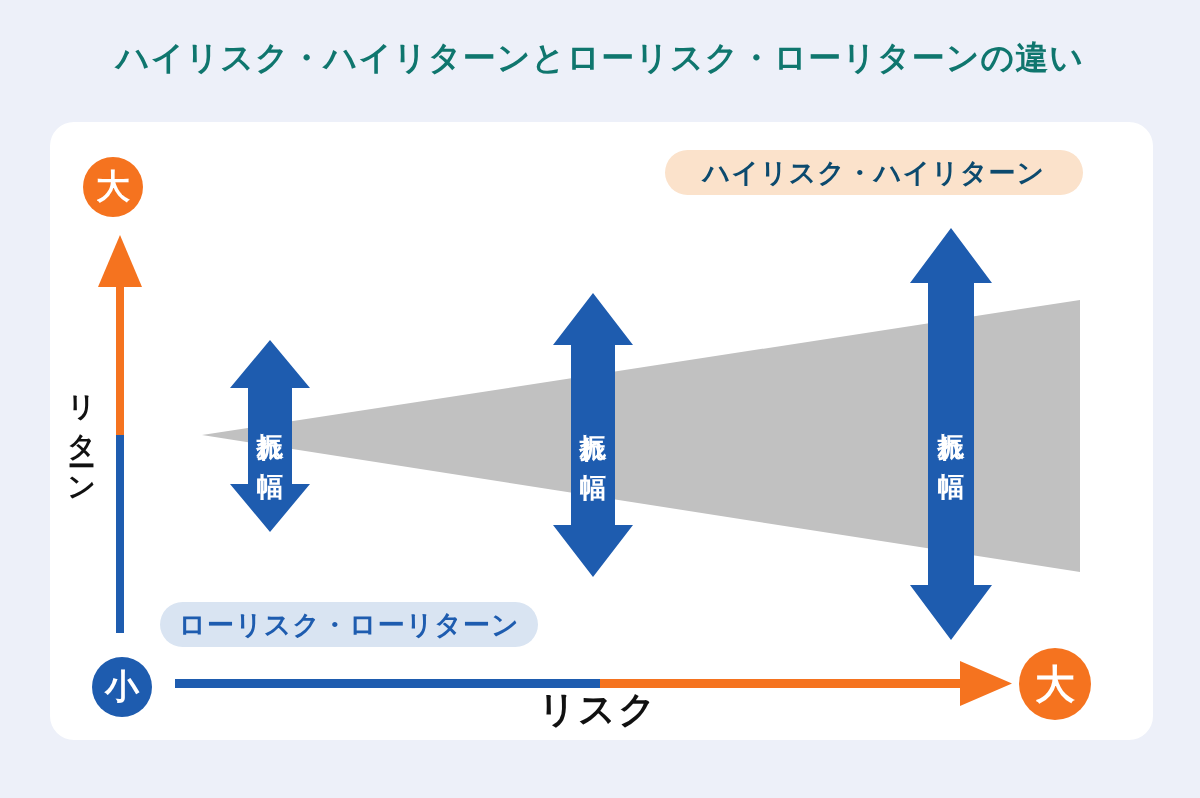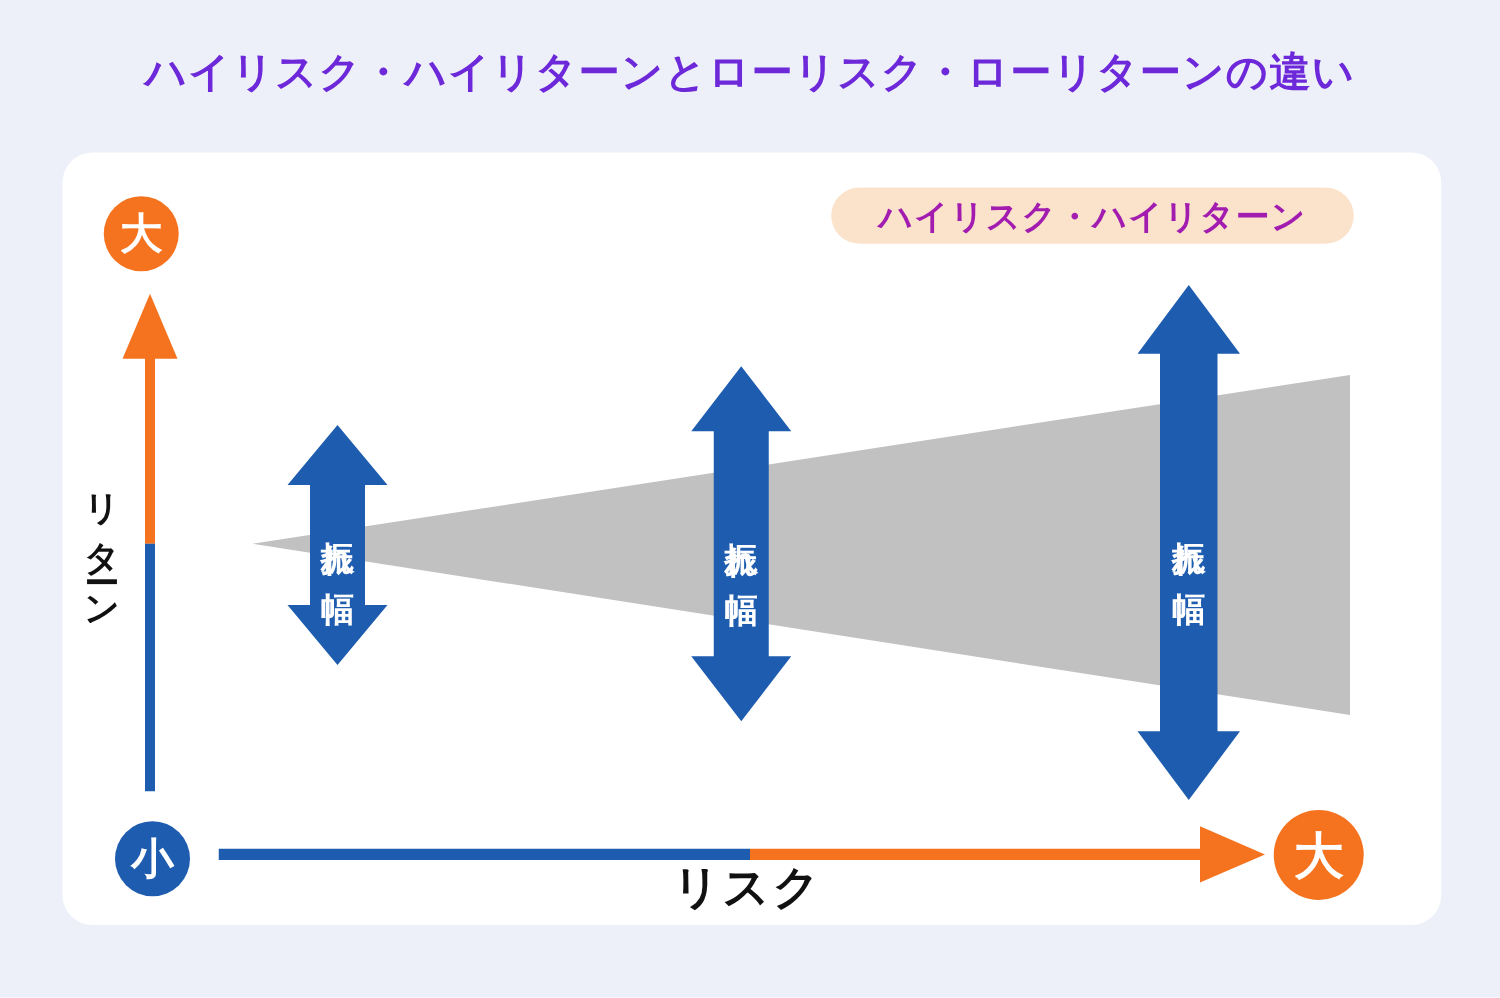--- a/index.html
+++ b/index.html
@@ -3,21 +3,21 @@
 <meta charset="utf-8">
 <style>
   html,body{margin:0;padding:0;}
   body{
     width:1200px;height:798px;position:relative;overflow:hidden;
     background:#edf0f9;
     font-family:"Liberation Sans","DejaVu Sans",sans-serif;
   }
   .title{
     position:absolute;left:0;top:36px;width:1200px;text-align:center;
-    font-size:33px;font-weight:800;color:#6d28d9;letter-spacing:1px;
+    font-size:33px;font-weight:800;color:#0f766e;letter-spacing:1px;
   }
   .card{
     position:absolute;left:50px;top:122px;width:1103px;height:618px;
     background:#ffffff;border-radius:24px;
   }
   .layer{position:absolute;left:0;top:0;}
   .circle{
     position:absolute;border-radius:50%;display:flex;align-items:center;justify-content:center;
     color:#fff;font-weight:800;
   }
@@ -31,21 +31,21 @@
     writing-mode:vertical-rl;font-size:28px;font-weight:800;color:#111;letter-spacing:6px;
   }
   .x-label{
     position:absolute;left:548px;top:588px;transform:translate(-50%,-50%);
     font-size:37px;font-weight:800;color:#111;letter-spacing:2px;
   }
   .pill{
     position:absolute;height:45px;border-radius:23px;display:flex;align-items:center;justify-content:center;
     font-size:27px;font-weight:800;letter-spacing:1px;
   }
-  .pill-high{left:615px;top:28px;width:418px;background:#fbe2cb;color:#a21caf;}
+  .pill-high{left:615px;top:28px;width:418px;background:#fbe2cb;color:#0c4a6e;}
   .pill-low{left:110px;top:480px;width:378px;background:#d9e4f2;color:#1e5caf;}
   .fure{
     position:absolute;transform:translate(-50%,-50%);
     writing-mode:vertical-rl;font-size:27px;font-weight:800;color:#ffffff;letter-spacing:5px;
     white-space:nowrap;
   }
   .fure.f1{left:220px;top:312px;}
   .fure.f2{left:543px;top:313px;}
   .fure.f3{left:901px;top:312px;}
 </style>
@@ -84,18 +84,21 @@
   <div class="circle orange c-xmax">
     <span>大</span>
   </div>
 
   <div class="v-label">リターン</div>
   <div class="x-label">リスク</div>
 
   <div class="pill pill-high">
     <span>ハイリスク・ハイリターン</span>
   </div>
+  <div class="pill pill-low">
+    <span>ローリスク・ローリターン</span>
+  </div>
 
   <div class="fure f1">振れ幅</div>
   <div class="fure f2">振れ幅</div>
   <div class="fure f3">振れ幅</div>
 
 </div>
 
 </body></html>

